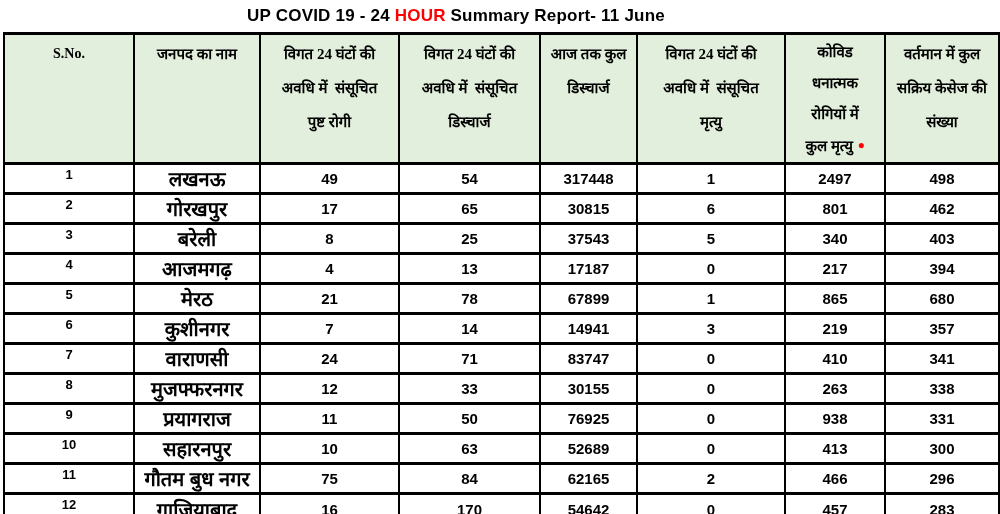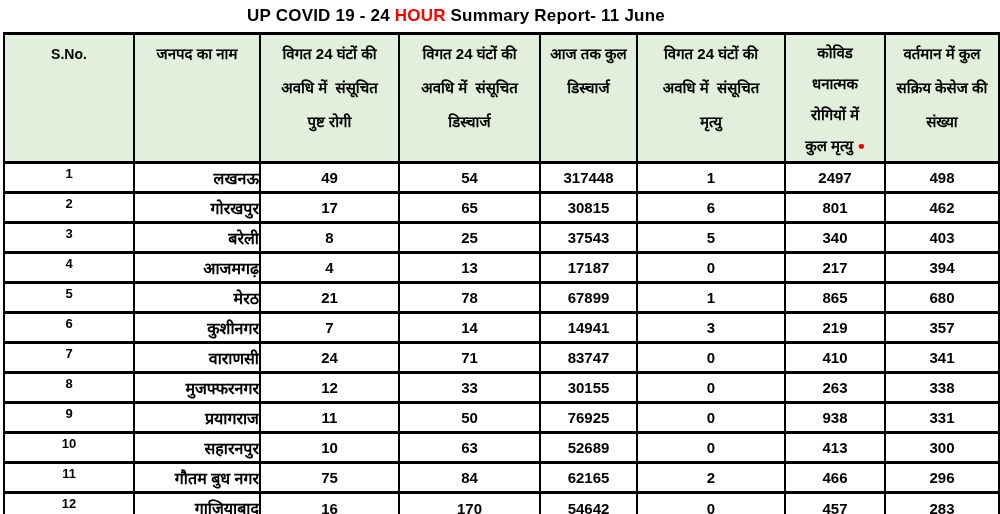--- a/index.html
+++ b/index.html
@@ -40,41 +40,42 @@
     height: 114px;
     vertical-align: top;
     text-align: center;
     font-weight: 700;
     font-size: 15px;
     line-height: 34px;
     padding: 2px 2px 0 2px;
     white-space: pre-wrap;
     border-bottom-width: 3px;
     border-top-width: 3px;
+    font-family: Liberation Serif, serif;
   }
   thead th.c0 { font-size: 14px; }
   thead th.c6 { line-height: 31px; }
 
   tbody td {
     height: 30px;
     text-align: center;
     vertical-align: middle;
     font-weight: 700;
     font-size: 15px;
     padding: 0;
     border-width: 3px 2px;
     background: #ffffff;
   }
   tbody td.c0 {
     vertical-align: top;
     font-size: 13px;
     line-height: 15px;
     padding-top: 2px;
   }
-  tbody td.c1 { font-size: 16px; text-align: right; }
+  tbody td.c1 { font-size: 20px; }
   tbody tr:last-child td { border-bottom: 0; }
 
   .dot {
     color: var(--marker, #ff0000);
     font-size: 19px;
     margin-left: 5px;
     vertical-align: -1px;
   }
 </style>
 </head>

